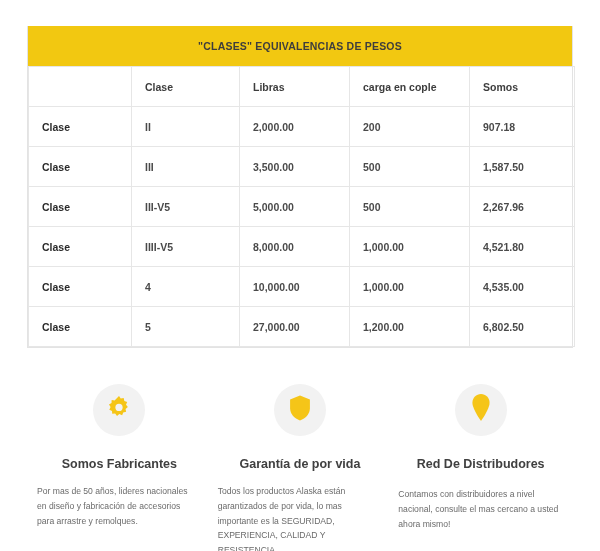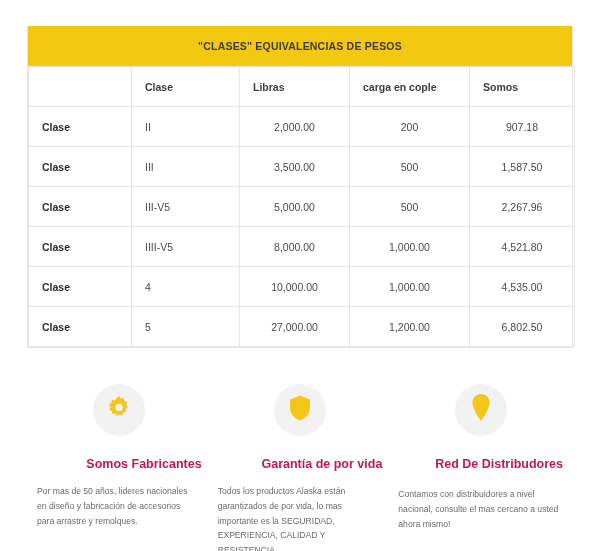--- a/index.html
+++ b/index.html
@@ -44,34 +44,34 @@
     width: 100%;
     table-layout: fixed;
   }
   th, td {
     border: 1px solid #e6e6e6;
     font-size: 10.5px;
     padding: 0 13px;
     height: 40px;
     vertical-align: middle;
     color: #4a4a4a;
-    font-weight: normal;
+    font-weight: bold;
     box-sizing: border-box;
   }
   thead th {
     font-weight: bold;
     color: #3d3d3d;
     text-align: left;
   }
   td.label {
     font-weight: bold;
     color: #2b2b2b;
   }
   td.num {
-    text-align: center;
+    text-align: left;
   }
   col.c1 { width: 103px; }
   col.c2 { width: 108px; }
   col.c3 { width: 110px; }
   col.c4 { width: 120px; }
   col.c5 { width: 105px; }
 
   
   .features {
     display: flex;
@@ -90,23 +90,22 @@
     border-radius: 50%;
     background: #f2f2f2;
     margin: 0 auto 21px auto;
     display: flex;
     align-items: center;
     justify-content: center;
   }
   .feature-title {
     font-size: 12.5px;
     font-weight: bold;
-    color: #be185d;
+    color: #404040;
     margin-bottom: 13px;
-    text-align: right;
   }
   .feature-text {
     font-size: 8.6px;
     line-height: 1.72;
     color: #6b6b6b;
     text-align: left;
   }
   .feature.f1 .feature-text { padding-right: 6px; }
   .feature.f2 .feature-text { padding-right: 2px; }
   .feature.f3 .feature-text { padding-right: 2px; margin-top: 16px; }

